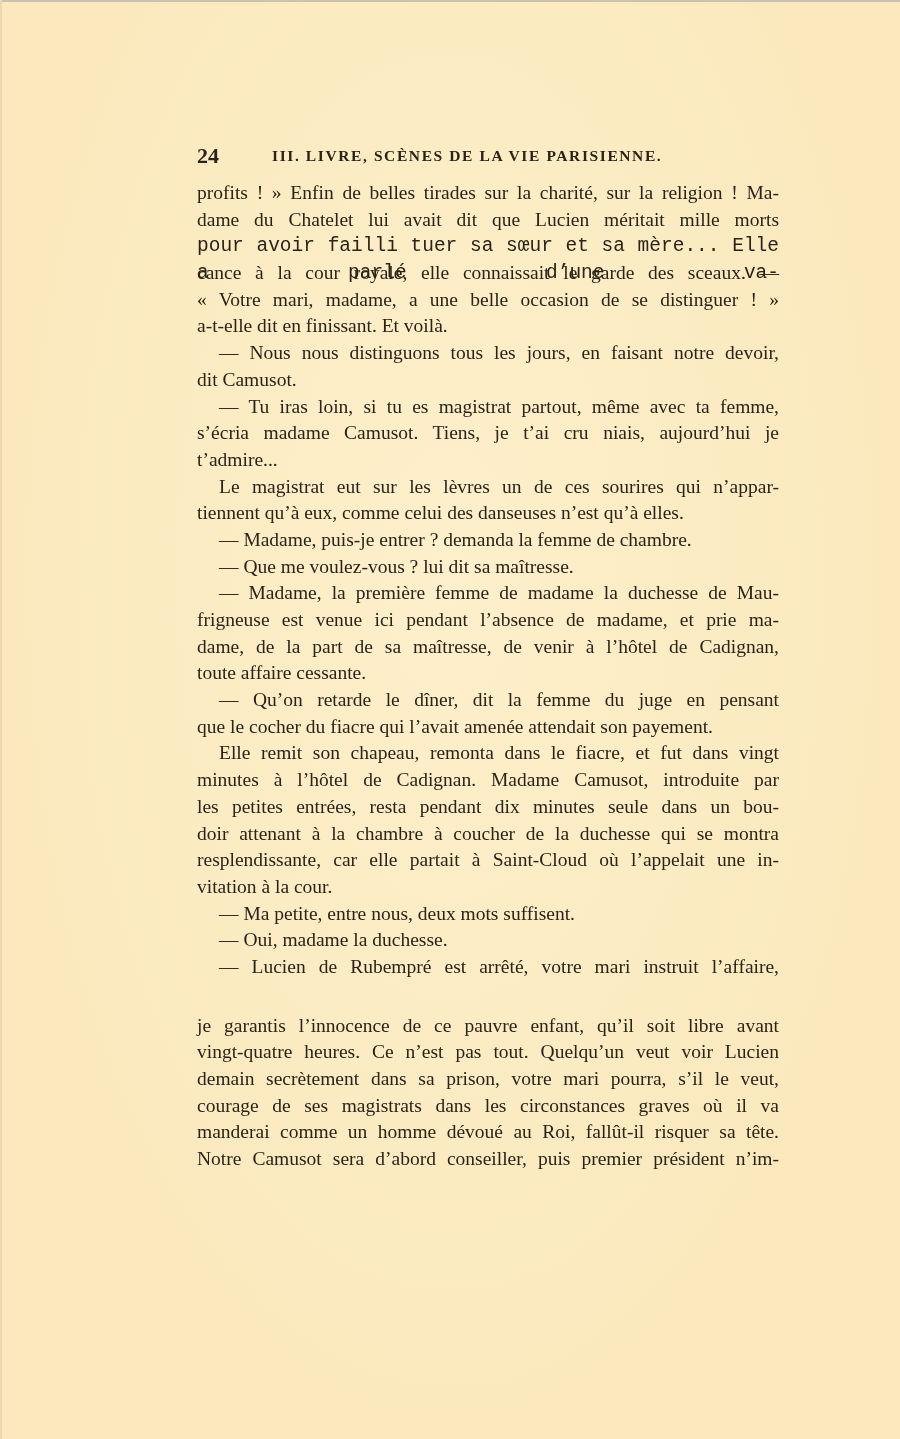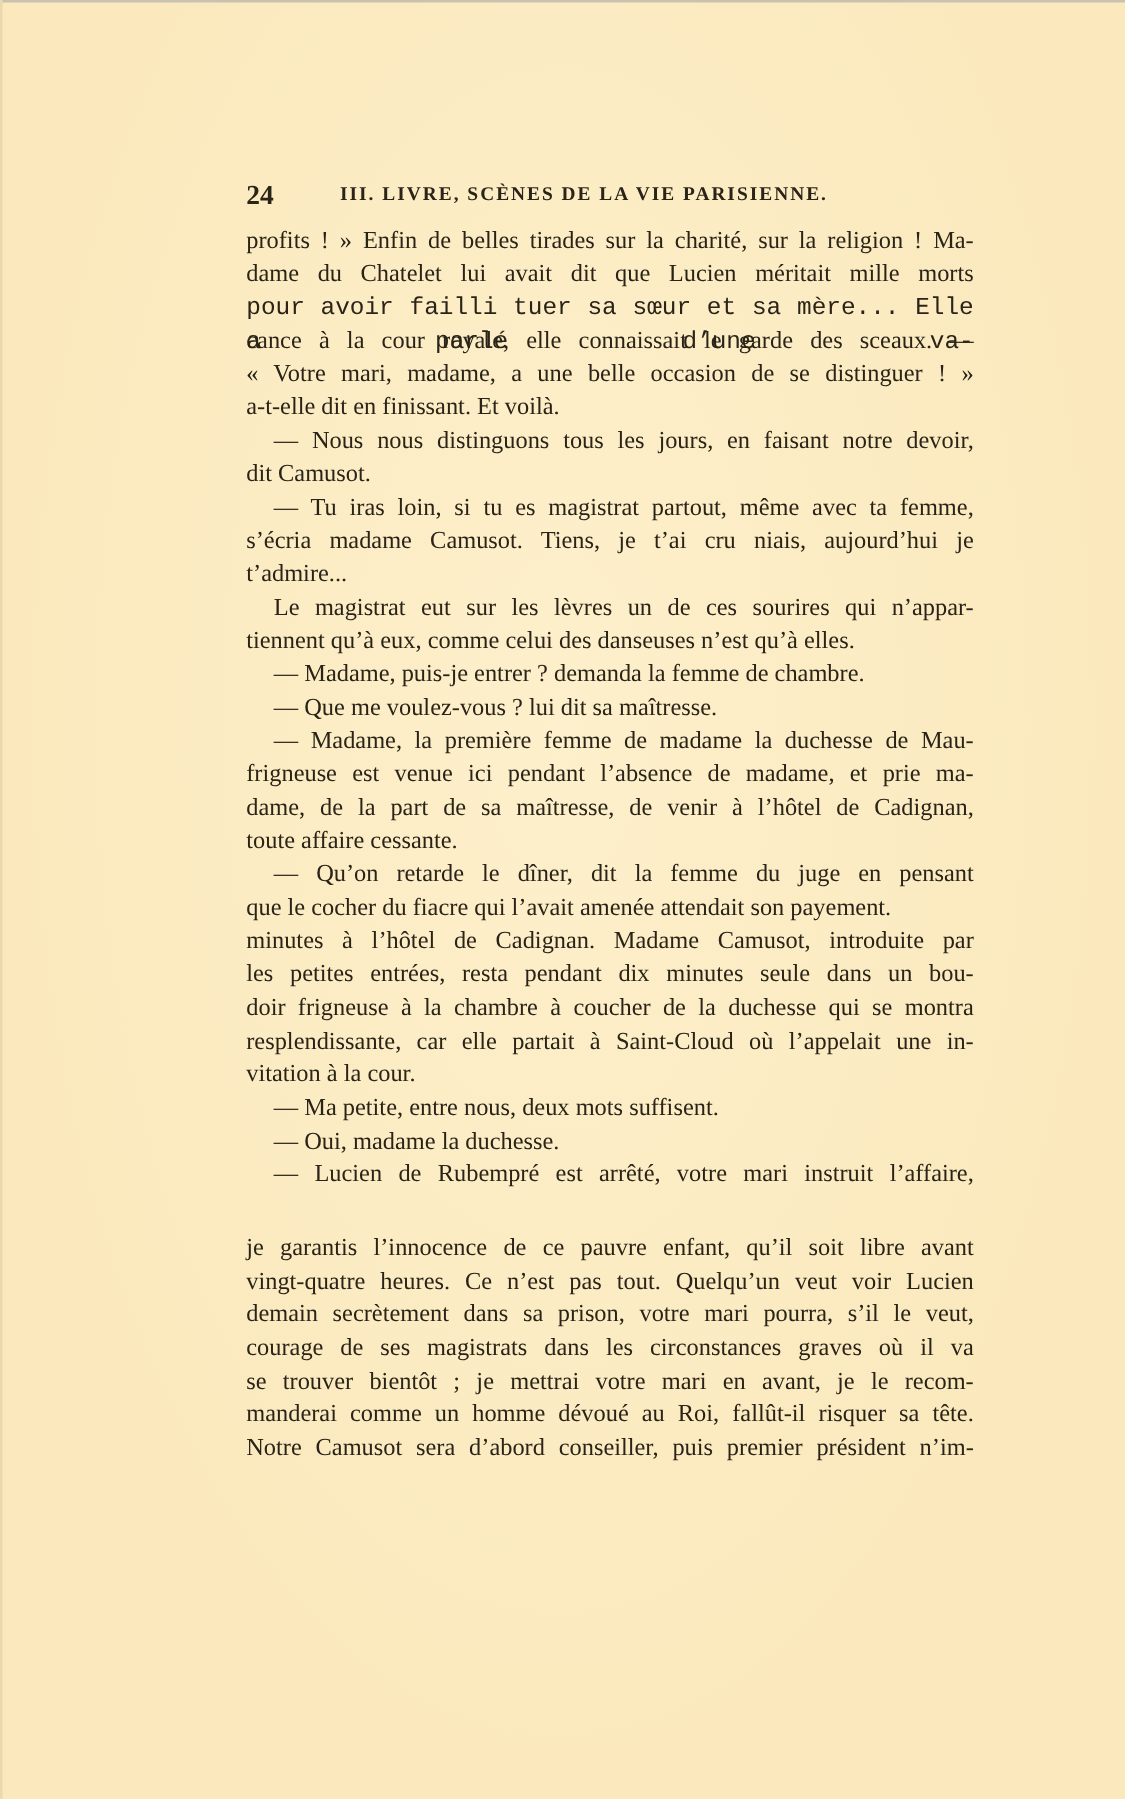--- a/index.html
+++ b/index.html
@@ -62,29 +62,29 @@
       <div class="line indent" style="white-space: normal;">Le magistrat eut sur les lèvres un de ces sourires qui n’appar-</div>
       <div class="line last" style="white-space: normal;">tiennent qu’à eux, comme celui des danseuses n’est qu’à elles.</div>
       <div class="line indent last" style="white-space: normal;">— Madame, puis-je entrer ? demanda la femme de chambre.</div>
       <div class="line indent last" style="white-space: normal;">— Que me voulez-vous ? lui dit sa maîtresse.</div>
       <div class="line indent" style="white-space: normal;">— Madame, la première femme de madame la duchesse de Mau-</div>
       <div class="line" style="white-space: normal;">frigneuse est venue ici pendant l’absence de madame, et prie ma-</div>
       <div class="line" style="white-space: normal;">dame, de la part de sa maîtresse, de venir à l’hôtel de Cadignan,</div>
       <div class="line last" style="white-space: normal;">toute affaire cessante.</div>
       <div class="line indent" style="white-space: normal;">— Qu’on retarde le dîner, dit la femme du juge en pensant</div>
       <div class="line last" style="white-space: normal;">que le cocher du fiacre qui l’avait amenée attendait son payement.</div>
+      <div class="line indent" style="white-space: normal;">Elle remit son chapeau, remonta dans le fiacre, et fut dans vingt</div>
       <div class="line" style="white-space: normal;">minutes à l’hôtel de Cadignan. Madame Camusot, introduite par</div>
       <div class="line" style="white-space: normal;">les petites entrées, resta pendant dix minutes seule dans un bou-</div>
-      <div class="line" style="white-space: normal;">doir frigneuse à la chambre à coucher de la duchesse qui se montra</div>
+      <div class="line" style="white-space: normal;">doir attenant à la chambre à coucher de la duchesse qui se montra</div>
       <div class="line" style="white-space: normal;">resplendissante, car elle partait à Saint-Cloud où l’appelait une in-</div>
       <div class="line last" style="white-space: normal;">vitation à la cour.</div>
       <div class="line indent last" style="white-space: normal;">— Ma petite, entre nous, deux mots suffisent.</div>
       <div class="line indent last" style="white-space: normal;">— Oui, madame la duchesse.</div>
       <div class="line indent" style="white-space: normal;">— Lucien de Rubempré est arrêté, votre mari instruit l’affaire,</div>
       <div class="line" style="white-space: normal; margin-top: 32px;">je garantis l’innocence de ce pauvre enfant, qu’il soit libre avant</div>
       <div class="line" style="white-space: normal;">vingt-quatre heures. Ce n’est pas tout. Quelqu’un veut voir Lucien</div>
       <div class="line" style="white-space: normal;">demain secrètement dans sa prison, votre mari pourra, s’il le veut,</div>
       <div class="line" style="white-space: normal;">courage de ses magistrats dans les circonstances graves où il va</div>
-      <div class="line" style="white-space: normal;">se trouver bientôt ; je mettrai votre mari en avant, je le recom-</div>
       <div class="line" style="white-space: normal;">manderai comme un homme dévoué au Roi, fallût-il risquer sa tête.</div>
       <div class="line" style="white-space: normal;">Notre Camusot sera d’abord conseiller, puis premier président n’im-</div>
     </div>
 </div>
 
 </body></html>

